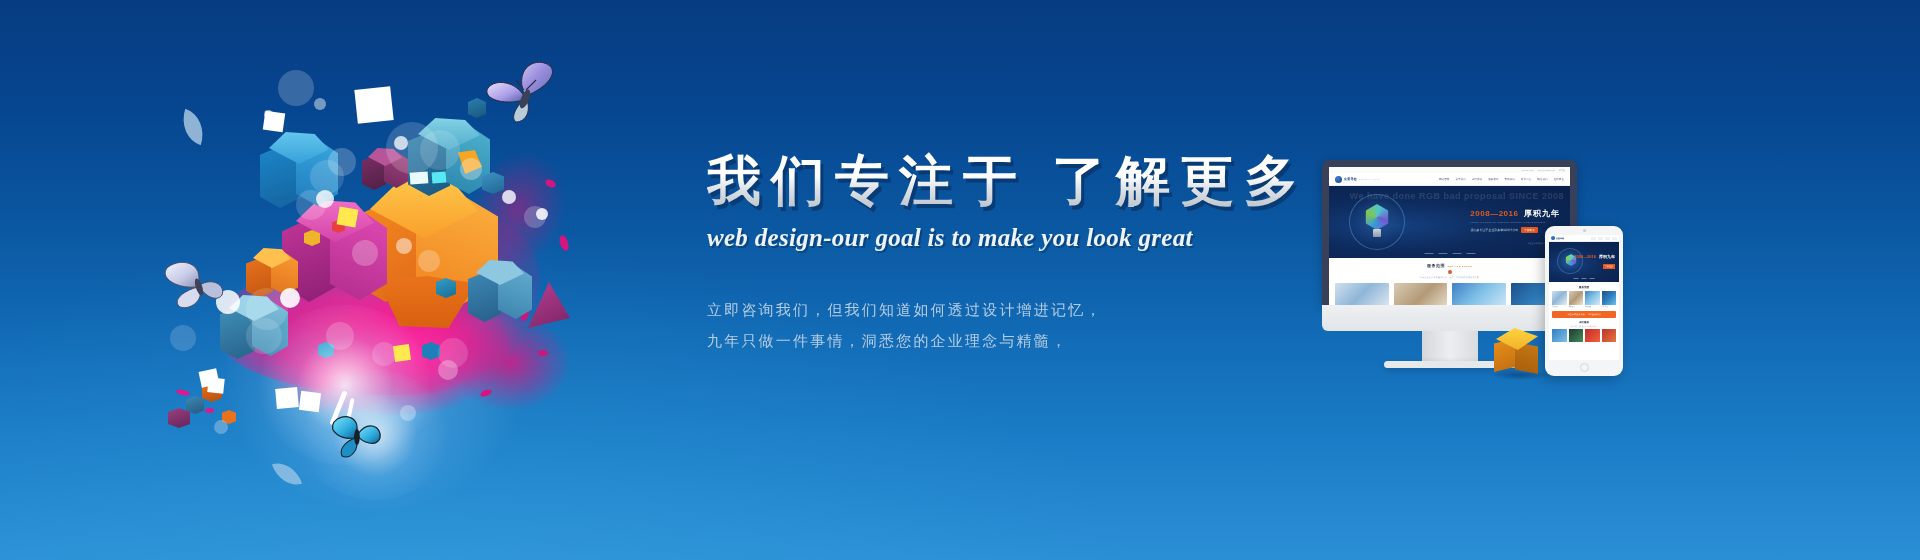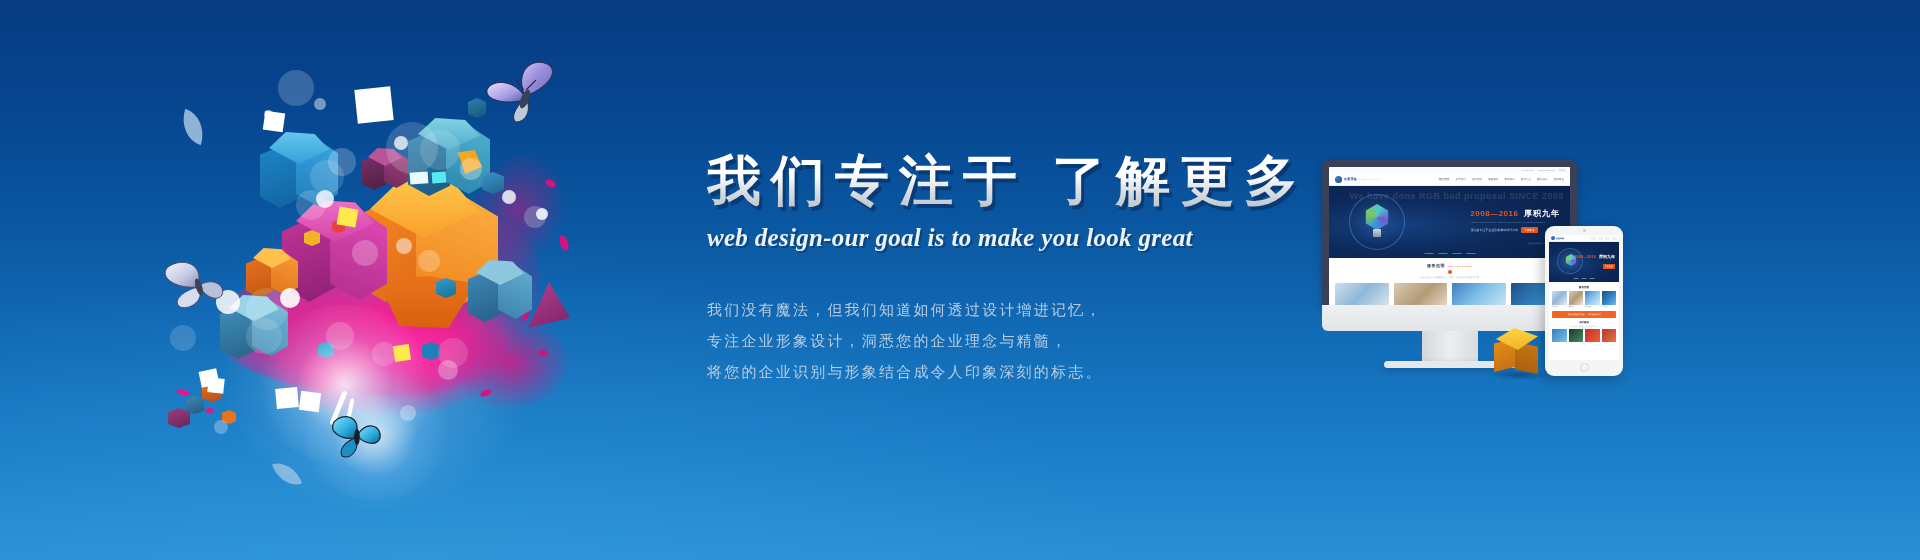--- a/index.html
+++ b/index.html
@@ -508,23 +508,22 @@
         <path d="M28 26 C32 38, 22 48, 14 44 C10 36, 20 28, 28 26 Z" fill="#1d8fc4" stroke="#18202c" stroke-width="1.1"></path>
         <ellipse cx="29" cy="25" rx="2.8" ry="8" fill="#16202b"></ellipse>
       </svg>
     </div>
   </div>
 
   <div id="copy">
     <div id="headline">我们专注于 了解更多</div>
     <div id="subhead">web design-our goal is to make you look great</div>
     <div id="paragraph">
-      <p>我们没有魔法，但我们知道如何透过设计增进记忆，</p>
-      <p>专注企业形象设计，洞悉您的企业理念与精髓，</p>
-      <p>将您的企业识别与形象结合成令人印象深刻的标志。</p>
+      <p>立即咨询我们，但我们知道如何透过设计增进记忆，</p>
+      <p>九年只做一件事情，洞悉您的企业理念与精髓，</p>
     </div>
   </div>
 
   <div id="devices">
 
     <div id="monitor">
       <div id="monitor-bezel">
         <div id="monitor-screen">
           <div class="site">
 

